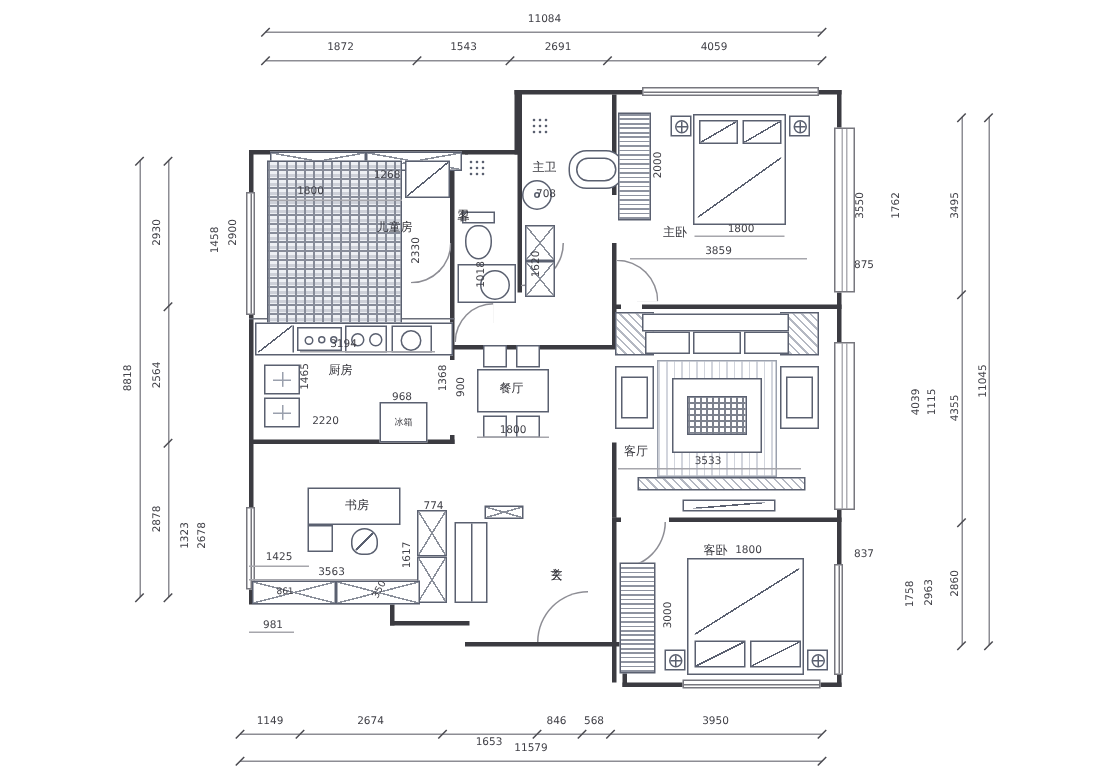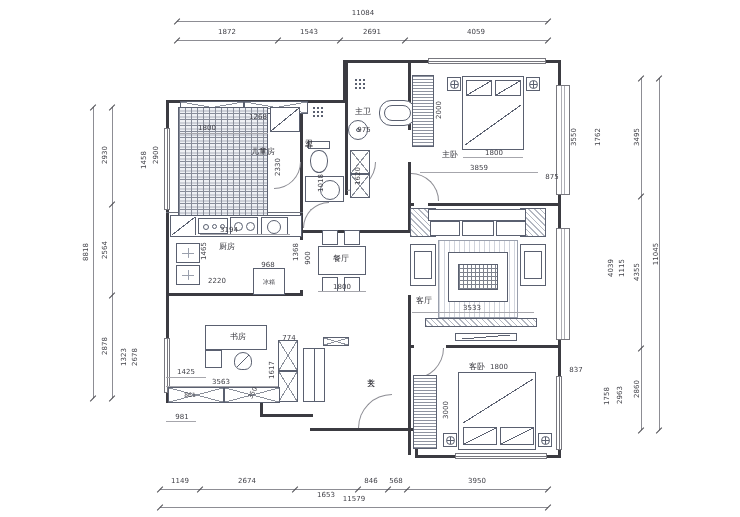--- a/index.html
+++ b/index.html
@@ -294,28 +294,28 @@
   <div class="dimv" style="left:278px;top:167px">2330</div>
 
   <div class="dim" style="left:229px;top:230px">3194</div>
   <div class="dimv" style="left:204px;top:251px">1465</div>
   <div class="dimv" style="left:296px;top:252px">1368</div>
   <div class="dim" style="left:268px;top:265px">968</div>
   <div class="dim" style="left:217px;top:281px">2220</div>
 
   <div class="dimv" style="left:321px;top:183px">1018</div>
   <div class="dimv" style="left:358px;top:176px">1620</div>
-  <div class="dim" style="left:364px;top:130px">975</div>
+  <div class="dim" style="left:364px;top:130px">708</div>
 
   <div class="dimv" style="left:439px;top:110px">2000</div>
   <div class="dim" style="left:494px;top:153px">1800</div>
   <div class="dim" style="left:479px;top:168px">3859</div>
   <div class="dimv" style="left:574px;top:137px">3550</div>
   <div class="dimv" style="left:598px;top:137px">1762</div>
-  <div class="dim" style="left:552px;top:177px">875</div>
+  <div class="dim" style="left:576px;top:177px">875</div>
 
   <div class="dimv" style="left:308px;top:258px">900</div>
   <div class="dim" style="left:342px;top:287px">1800</div>
 
   <div class="dim" style="left:472px;top:308px">3533</div>
   <div class="dimv" style="left:611px;top:268px">4039</div>
   <div class="dimv" style="left:622px;top:268px">1115</div>
 
   <div class="dimv" style="left:446px;top:410px">3000</div>
   <div class="dim" style="left:499px;top:367px">1800</div>

